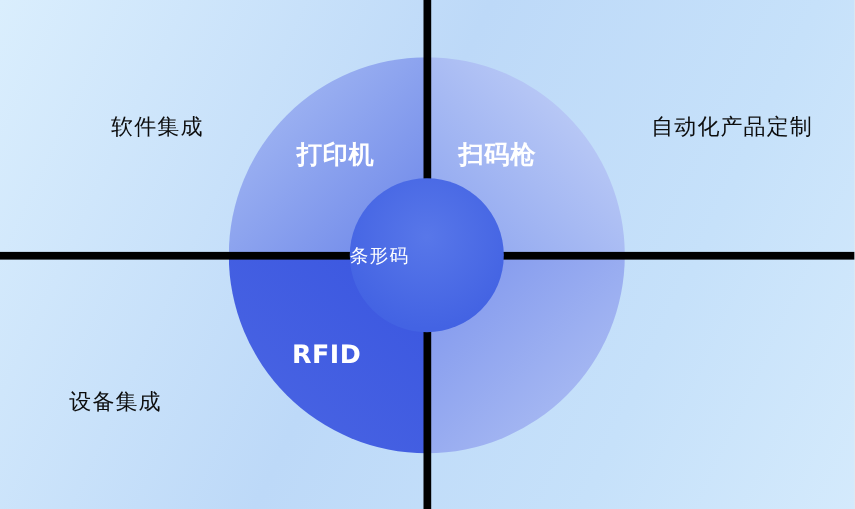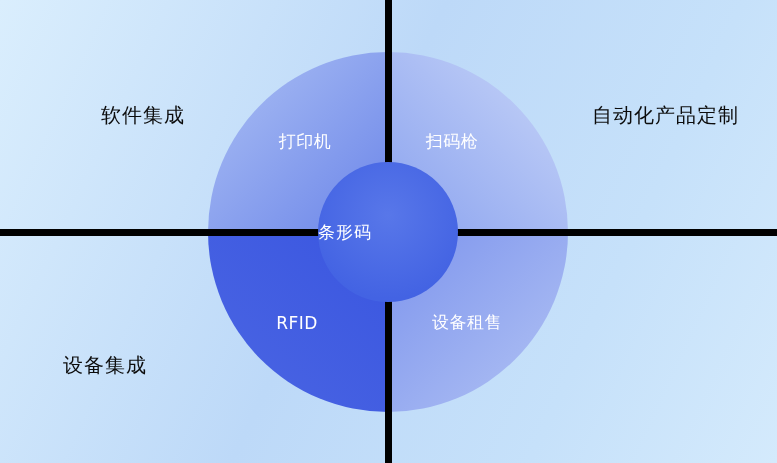--- a/index.html
+++ b/index.html
@@ -35,24 +35,25 @@
   .quad-tl { left: 0;     top: 0;     background: linear-gradient(135deg, #acc0f4 0%, #6b85e9 100%); }
   .quad-tr { left: 180px; top: 0;     background: linear-gradient(225deg, #c9d6f8 0%, #8aa2ef 100%); }
   .quad-bl { left: 0;     top: 180px; background: linear-gradient(45deg,  #4b66e3 0%, #3a56e0 100%); }
   .quad-br { left: 180px; top: 180px; background: linear-gradient(315deg, #b3c4f4 0%, #7d94ed 100%); }
 
   
   .quad-label {
     position: absolute;
     transform: translate(-50%, -50%);
     color: #ffffff;
-    font-size: 17px;
+    font-size: 23px;
     white-space: nowrap;
     z-index: 3;
     letter-spacing: 0.5px;
+    font-weight: bold;
   }
   .ql-tl { left: 305px; top: 141px; }
   .ql-tr { left: 452px; top: 141px; }
   .ql-bl { left: 297px; top: 323px; }
   .ql-br { left: 467px; top: 322px; }
 
   
   .center-circle {
     position: absolute;
     left: 318px; top: 162px;
@@ -97,21 +98,20 @@
     <div class="quad quad-bl"></div>
     <div class="quad quad-br"></div>
   </div>
 
   <div class="divider divider-v"></div>
   <div class="divider divider-h"></div>
 
   <div class="quad-label ql-tl">打印机</div>
   <div class="quad-label ql-tr">扫码枪</div>
   <div class="quad-label ql-bl">RFID</div>
-  <div class="quad-label ql-br">设备租售</div>
 
   <div class="center-circle">
     <span class="center-label">条形码</span>
   </div>
 
   <div class="corner-label cl-tl">软件集成</div>
   <div class="corner-label cl-bl">设备集成</div>
   <div class="corner-label cl-tr">自动化产品定制</div>
 
 </div>

